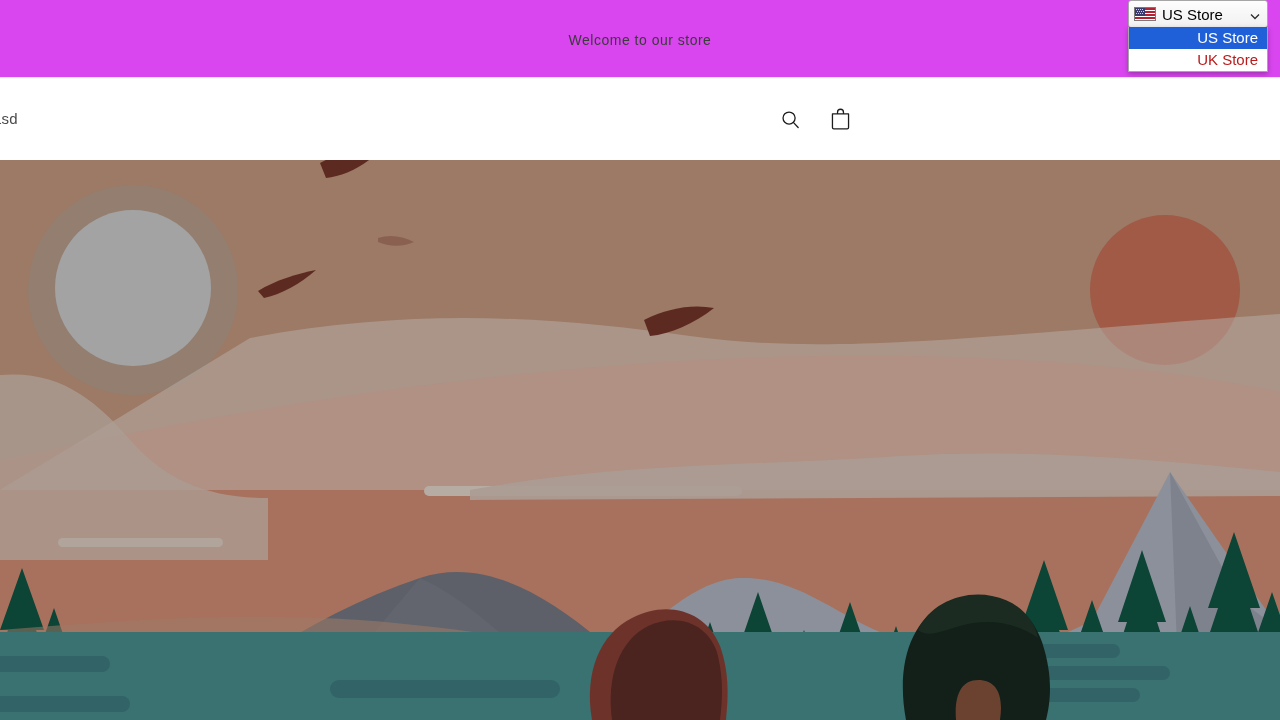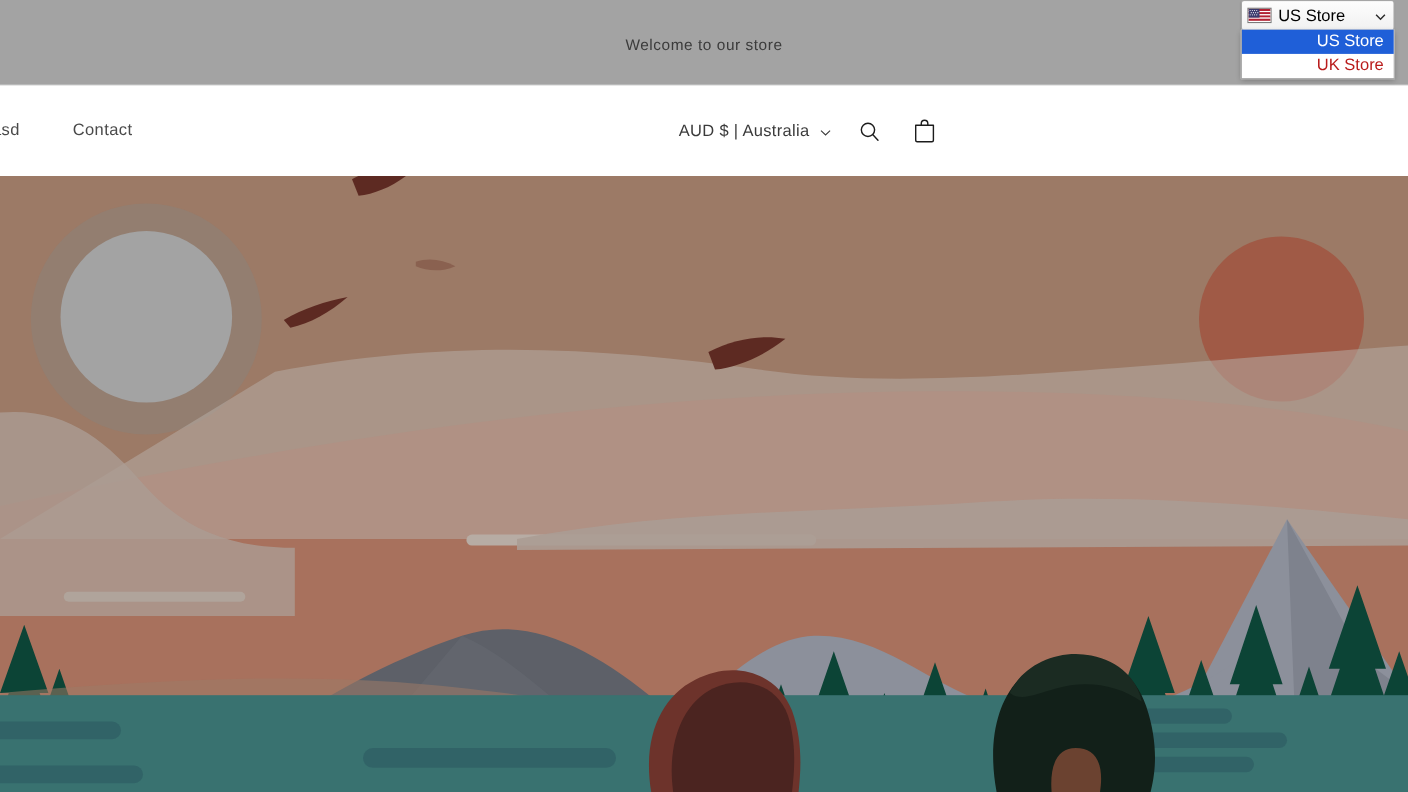--- a/index.html
+++ b/index.html
@@ -9,21 +9,21 @@
     background: #ffffff;
     font-family: "Liberation Sans", sans-serif;
   }
 
   #app { position: relative; width: 1280px; height: 720px; overflow: hidden; }
 
   
   .announcement {
     position: absolute; left: 0; top: 0;
     width: 1280px; height: 78px;
-    background: #a3a3a3;
+    background: #d946ef;
     border-bottom: 1px solid #eceded;
     display: flex; align-items: center; justify-content: center;
   }
   .announcement-text {
     font-size: 14px; color: #3b3b3b;
     letter-spacing: .5px;
     position: relative; top: 1px;
   }
 
   
@@ -136,33 +136,24 @@
 <div id="app">
 
   <div class="announcement">
     <span class="announcement-text">Welcome to our store</span>
   </div>
 
   <header class="site-header">
 
     <nav class="nav">
       <a class="nav-link">sdasd</a>
-      <a class="nav-link">Contact</a>
     </nav>
 
     <div class="header-actions">
 
-      <div class="currency-selector">
-        <span>AUD $ | Australia</span>
-        <span class="chev">
-          <svg viewBox="0 0 12 12" width="11" height="11" fill="none" stroke="#3b3b3b" stroke-width="1.1">
-            <path d="M1.5 4 L6 8.4 L10.5 4"></path>
-          </svg>
-        </span>
-      </div>
 
       <div class="icon-btn">
         <span>
           <svg viewBox="0 0 24 24" width="23" height="23" fill="none" stroke="#1c1c1c" stroke-width="1.35">
             <circle cx="10.5" cy="10.5" r="6.3"></circle>
             <path d="M15.2 15.2 L20 20.4" stroke-linecap="round"></path>
           </svg>
         </span>
       </div>
 

